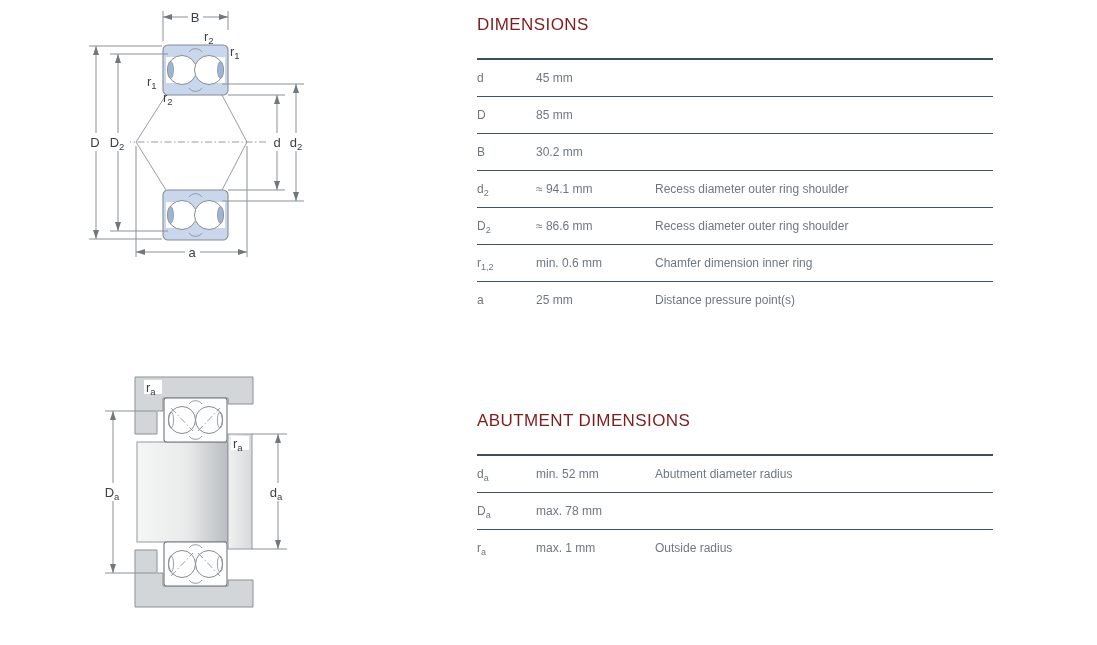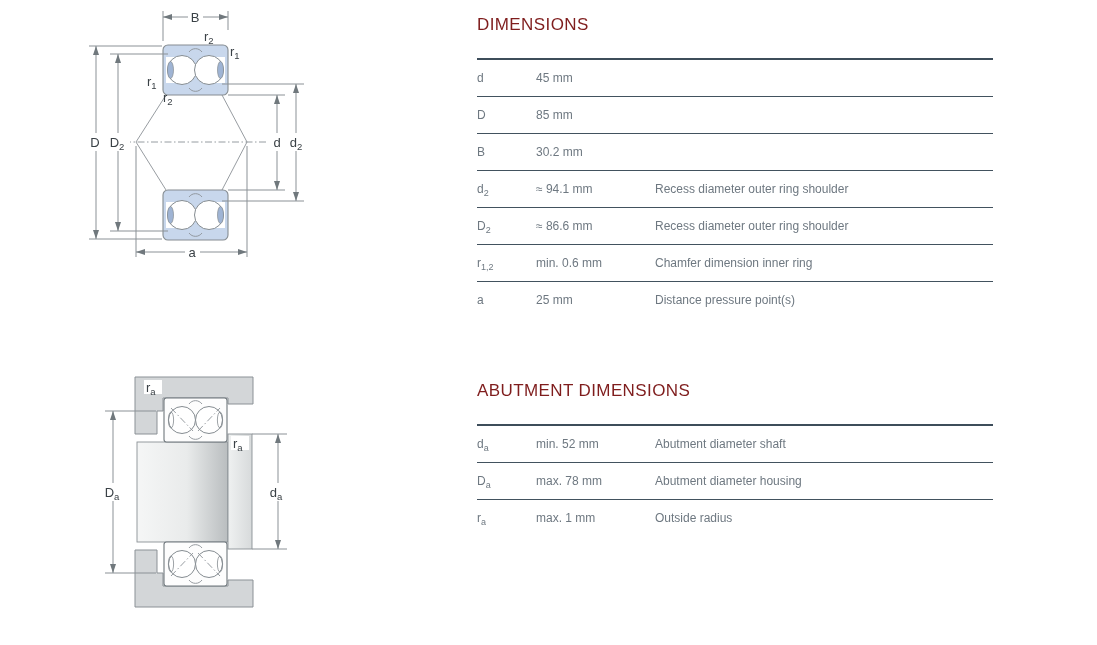--- a/index.html
+++ b/index.html
@@ -6,21 +6,21 @@
   body{
     width:1097px;height:645px;position:relative;background:#ffffff;
     font-family:"Liberation Sans","DejaVu Sans",sans-serif;overflow:hidden;
   }
   
   .content{position:absolute;left:477px;top:14px;width:516px;}
   .sec-title{
     margin:0;font-size:17px;font-weight:400;letter-spacing:.4px;
     color:#7f1d1d;line-height:22px;
   }
-  .sec2{margin-top:62px;}
+  .sec2{margin-top:92px;}
   .tbl{border-top:2px solid #3d4d5a;margin-top:22px;}
   .row{
     display:grid;grid-template-columns:59px 119px 1fr;
     border-bottom:1px solid #42525e;
     padding:11px 0 11px 0;line-height:14px;
   }
   .row:last-child{border-bottom:none;}
   .cell{font-size:12px;color:#6e7881;}
   .cell sub{font-size:9px;line-height:0;}
   
@@ -203,26 +203,25 @@
       </div>
     </div>
   </section>
 
   <section class="sec2">
     <h2 class="sec-title">ABUTMENT DIMENSIONS</h2>
     <div class="tbl">
       <div class="row">
         <div class="cell"><span>d</span><sub>a</sub></div>
         <div class="cell">min. 52 mm</div>
-        <div class="cell">Abutment diameter shaft</div>
+        <div class="cell">Abutment diameter radius</div>
       </div>
       <div class="row">
         <div class="cell"><span>D</span><sub>a</sub></div>
         <div class="cell">max. 78 mm</div>
-        <div class="cell">Abutment diameter housing</div>
       </div>
       <div class="row">
         <div class="cell"><span>r</span><sub>a</sub></div>
         <div class="cell">max. 1 mm</div>
         <div class="cell">Outside radius</div>
       </div>
     </div>
   </section>
 
 </div>

